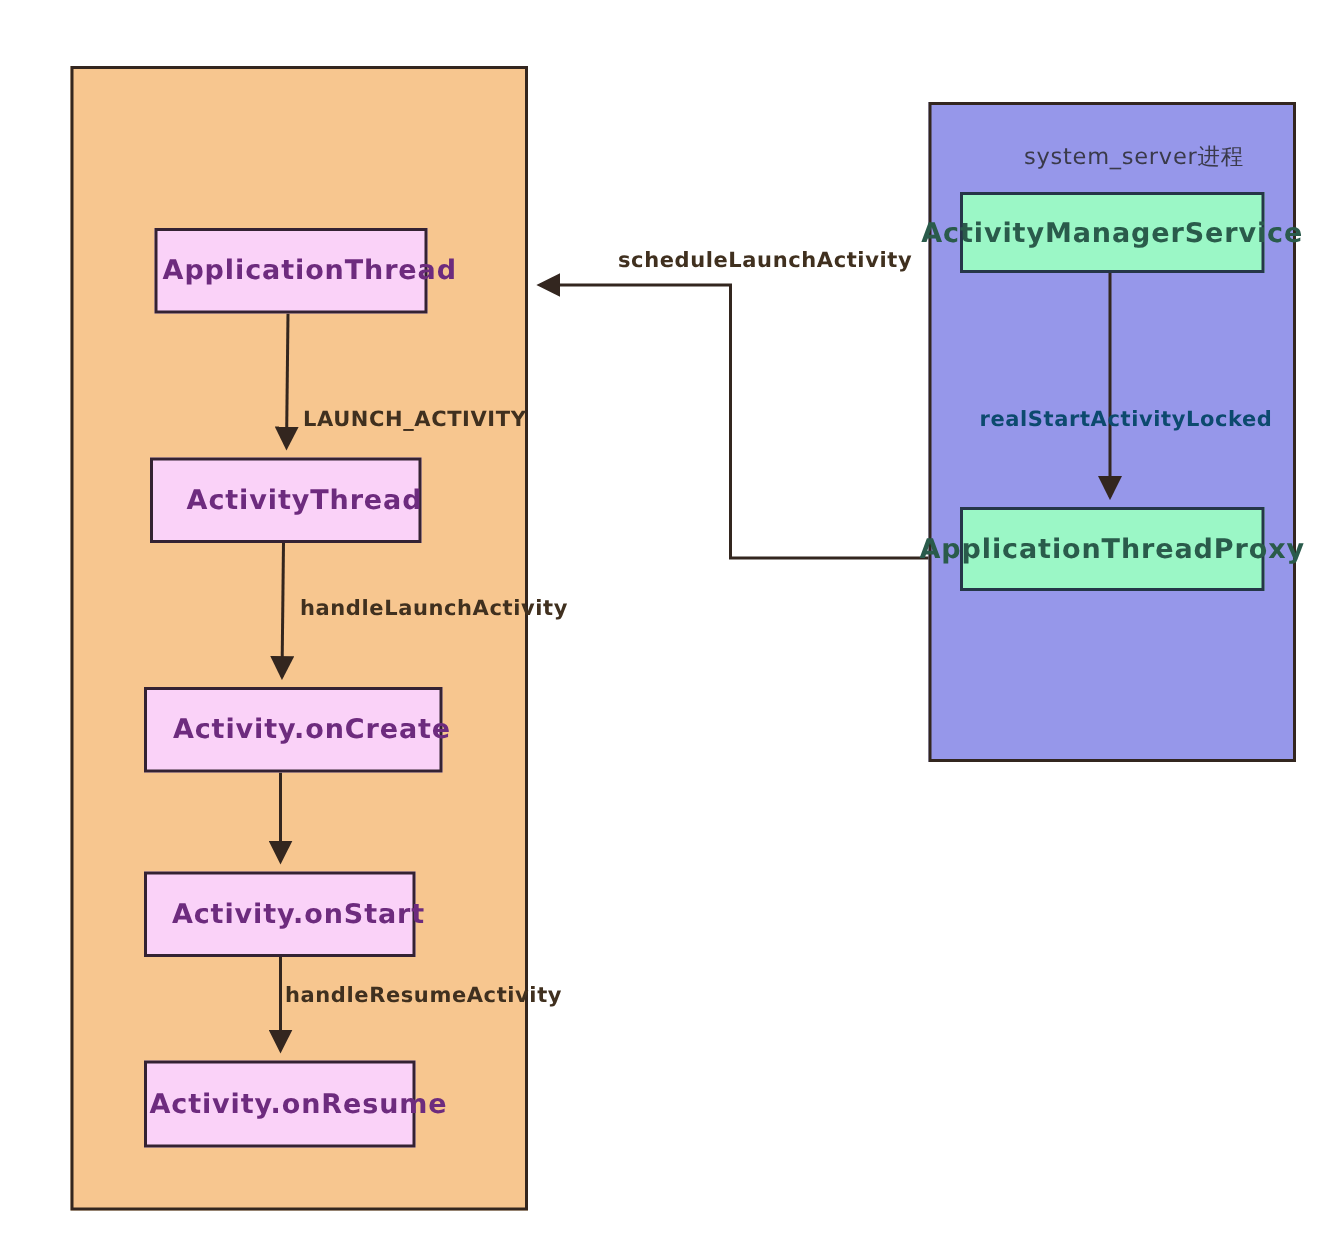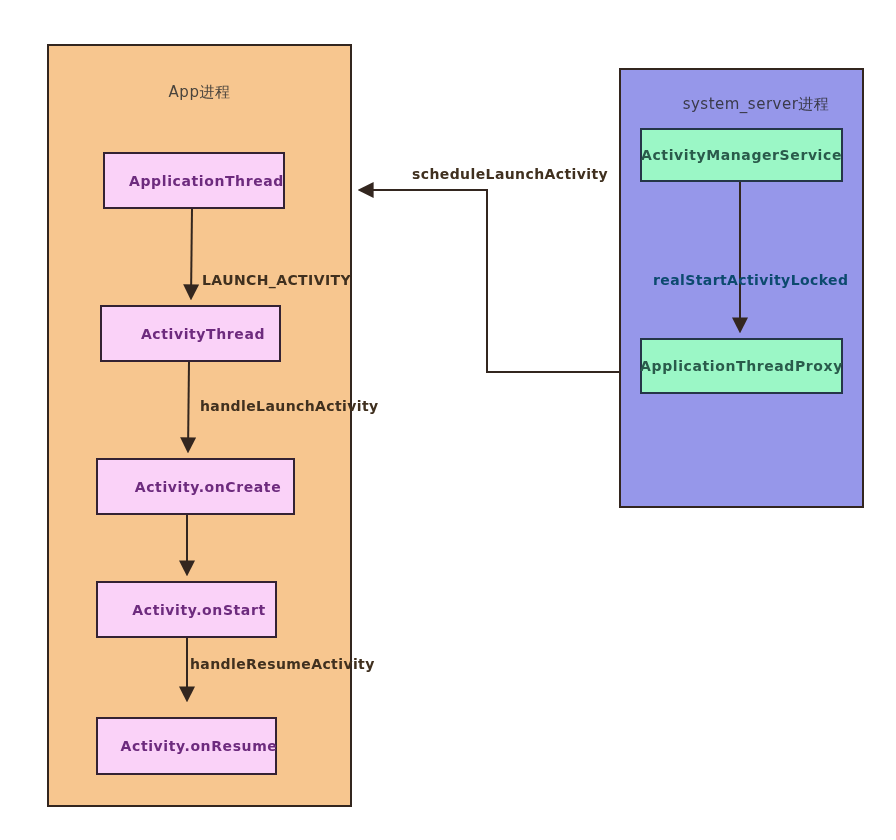--- a/index.html
+++ b/index.html
@@ -40,38 +40,38 @@
   #app-title { left: 47px; top: 83px; width: 305px; }
   #server-title { left: 619px; top: 95px; width: 274px; color: #3a3a4a; }
   .node {
     position: absolute;
     border: 2px solid #342233;
     box-sizing: border-box;
     display: flex;
     align-items: center;
     justify-content: center;
     font-weight: bold;
-    font-size: 14px;
+    font-size: 18px;
     letter-spacing: 0.6px;
   }
   .node.pink {
     background: #fad2f8;
     color: #6d2b7e;
     padding-left: 25px;
   }
   .node.green {
     background: #9bf7c6;
     color: #2a5b4b;
     border-color: #253648;
   }
   #node-applicationthread { left: 103px; top: 152px; width: 182px; height: 57px; }
   #node-activitythread    { left: 100px; top: 305px; width: 181px; height: 57px; }
   #node-oncreate          { left:  96px; top: 458px; width: 199px; height: 57px; }
   #node-onstart           { left:  96px; top: 581px; width: 181px; height: 57px; }
-  #node-onresume          { left:  96px; top: 707px; width: 181px; height: 58px; margin-top: 10px; }
+  #node-onresume          { left:  96px; top: 707px; width: 181px; height: 58px; }
   #node-ams               { left: 640px; top: 128px; width: 203px; height: 54px; }
   #node-atproxy           { left: 640px; top: 338px; width: 203px; height: 56px; }
   #edges-svg {
     position: absolute;
     left: 0; top: 0;
     width: 896px; height: 840px;
     pointer-events: none;
   }
   .edge-label {
     position: absolute;
@@ -89,21 +89,20 @@
 </style>
 </head>
 <body>
 
 <div id="canvas">
 
   <div class="container" id="app-container"></div>
 
   <div class="container" id="server-container"></div>
 
-  <div class="container-title" id="app-title">App进程</div>
   <div class="container-title" id="server-title">system_server进程</div>
 
   <svg id="edges-svg">
     <defs>
       <marker id="arrowhead" viewBox="0 0 10 10" refX="8.5" refY="5" markerWidth="8" markerHeight="8" orient="auto">
         <path d="M0,0 L10,5 L0,10 z" fill="#33261f"></path>
       </marker>
     </defs>
 
     <path d="M192,209 L191,298" stroke="#33261f" stroke-width="2" fill="none" marker-end="url(#arrowhead)"></path>

